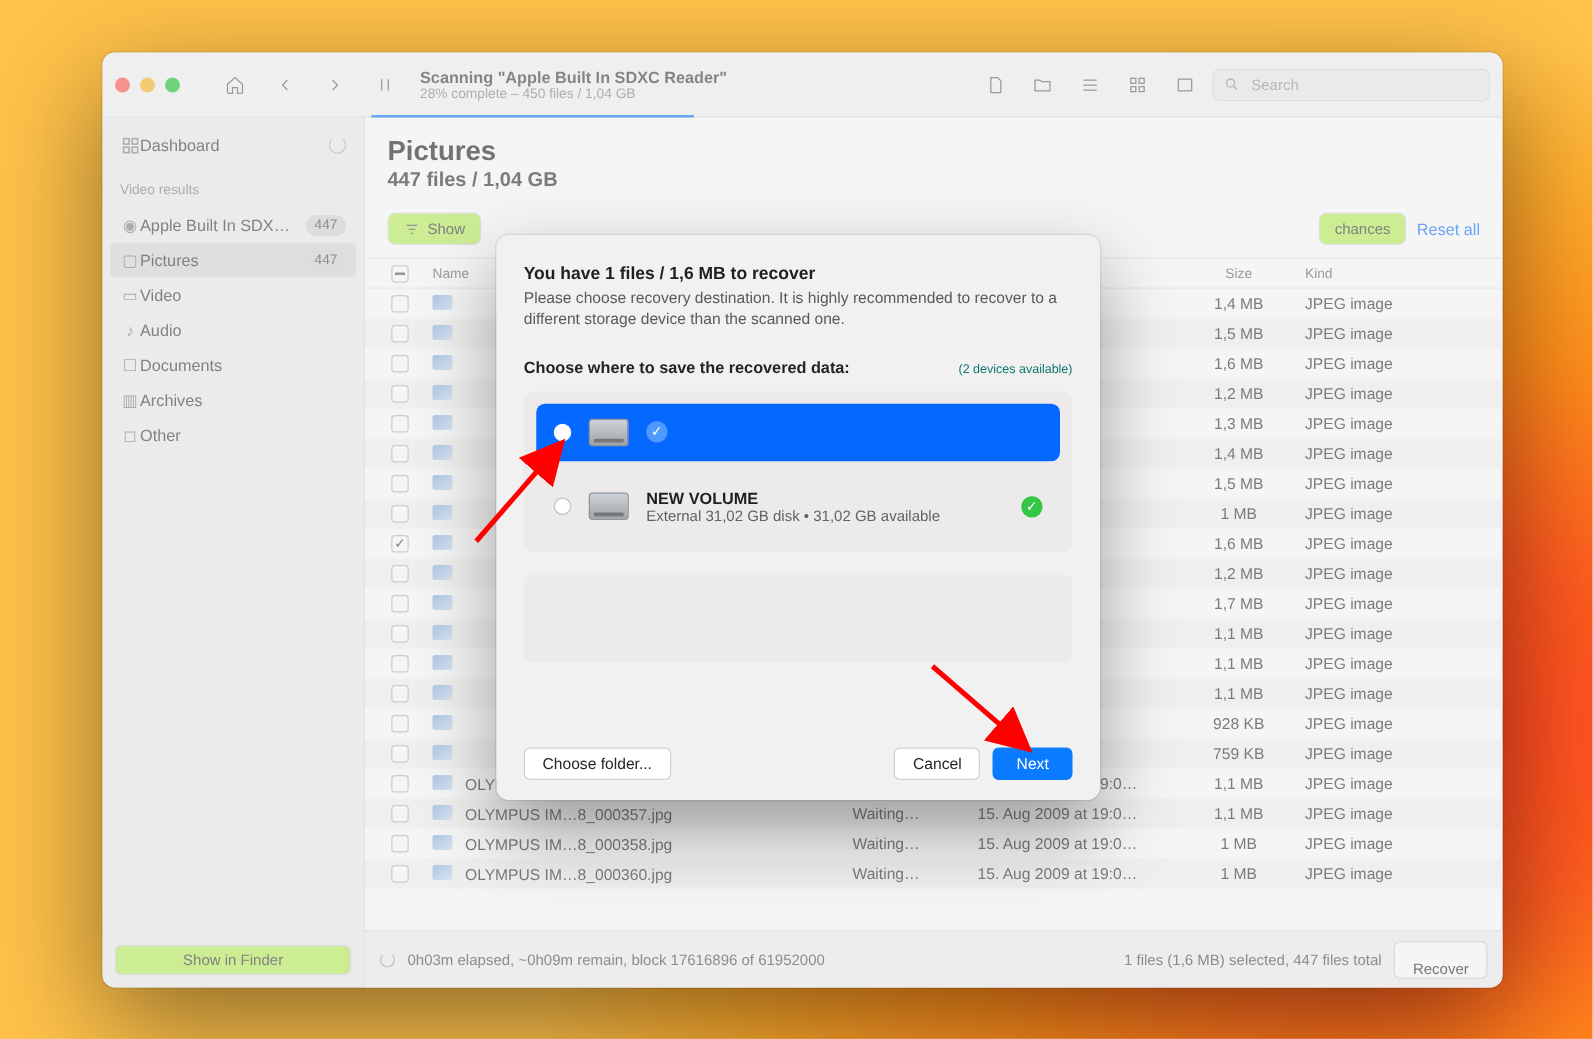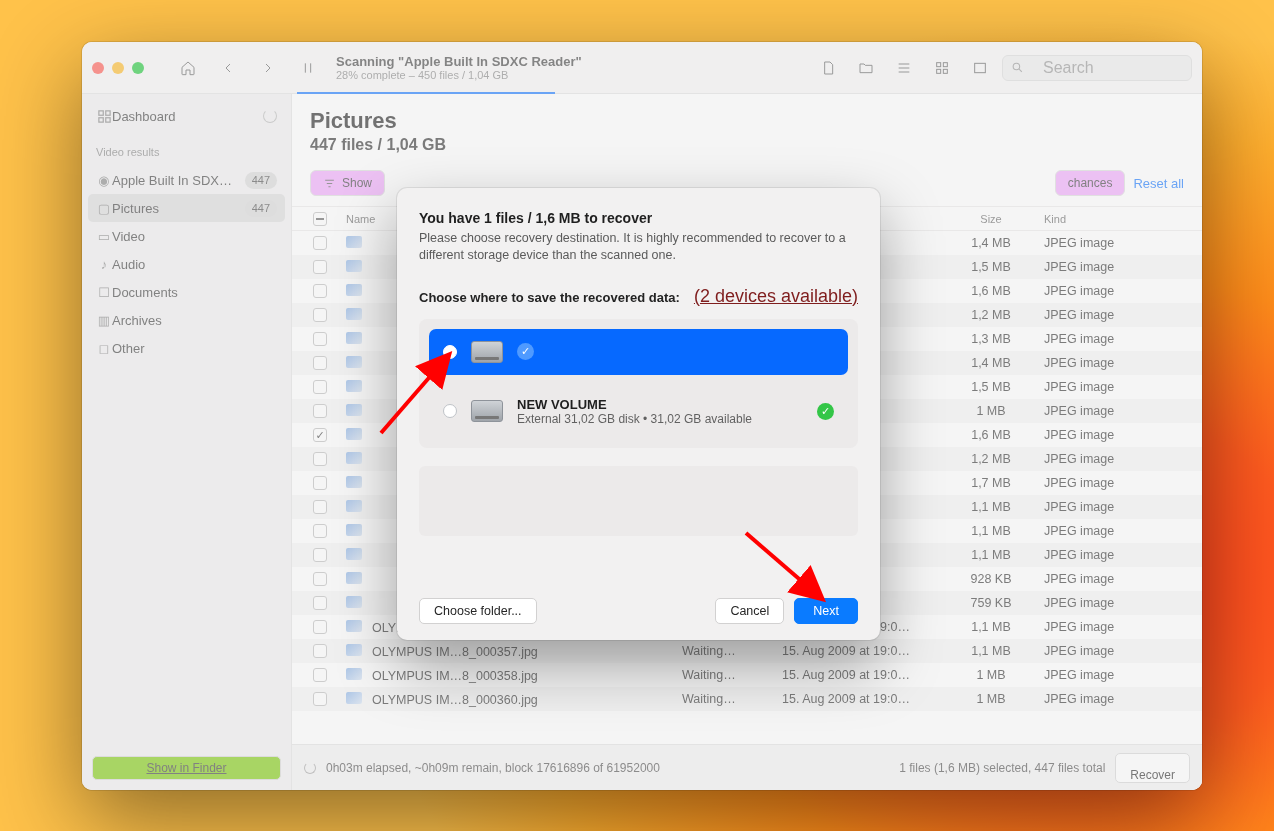--- a/index.html
+++ b/index.html
@@ -17,45 +17,45 @@
 .toolbar { height:52px; background:#f7f6f6; border-bottom:1px solid #e3e2e2; display:flex; align-items:center; padding:0 10px; gap:8px; position:relative; }
 .traffic { display:flex; gap:8px; margin-right:20px; }
 .tl { width:12px; height:12px; border-radius:50%; }
 .tl.r{background:#ff5f57;} .tl.y{background:#febc2e;} .tl.g{background:#28c840;}
 .tbtn { width:32px; height:28px; border-radius:6px; display:flex; align-items:center; justify-content:center; color:#6b6b6b; }
 .tbtn svg{width:16px;height:16px;stroke:currentColor;fill:none;stroke-width:1.5;}
 .scan-title { flex:0 0 auto; margin-left:4px; }
 .scan-title .t1{font-size:13px; font-weight:600; color:#4a4a4a;}
 .scan-title .t2{font-size:11px; color:#8c8c8c;}
 .tool-right { margin-left:auto; display:flex; gap:6px; align-items:center; }
-.search { width:190px; height:26px; background:#eeeeee; border:1px solid #dcdcdc; border-radius:6px; display:flex; align-items:center; padding:0 8px; color:#9a9a9a; font-size:16px; gap:19px;}
+.search { width:222px; height:26px; background:#eeeeee; border:1px solid #dcdcdc; border-radius:6px; display:flex; align-items:center; padding:0 8px; color:#9a9a9a; font-size:12px; gap:9px;}
 .progress-bar{position:absolute; left:215px; bottom:-1px; height:2px; width:258px; background:#1f7cff;}
 
 
 .body { flex:1; display:flex; min-height:0; }
 
 
 .sidebar { width:210px; background:#f0eff0; border-right:1px solid #e3e2e2; padding:8px 0 0; display:flex; flex-direction:column; font-size:13px; color:#454545;}
 .sb-row{display:flex; align-items:center; height:28px; padding:0 14px; }
 .sb-row.hd{color:#8a8a8a; font-size:11px; text-transform:none; margin-top:8px;}
 .sb-row .ic{width:16px; display:flex; justify-content:center; color:#8b8b8b;}
 .sb-row .lab{flex:1; white-space:nowrap; overflow:hidden; text-overflow:ellipsis;}
 .sb-row .cnt{background:#d8d8d8; color:#555; font-size:11px; padding:0 7px; border-radius:9px; height:17px; line-height:17px;}
 .sb-row.sel{background:#dcdbdc; border-radius:5px; margin:0 6px; padding:0 8px;}
 .sb-footer{margin-top:auto; padding:10px;}
-.sb-footer button{width:100%; height:24px; background:#84cc16; border:1px solid #d8d7d7; border-radius:5px; font-size:12px; color:#444;text-decoration:underline;}
+.sb-footer button{width:100%; height:24px; background:#bef264; border:1px solid #d8d7d7; border-radius:5px; font-size:12px; color:#444;}
 .spin{width:14px;height:14px;border:1.5px solid #bbb;border-top-color:transparent;border-radius:50%;}
 
 
 .main{flex:1; display:flex; flex-direction:column; background:#fff; min-width:0;}
 .main-head{padding:14px 18px 10px;}
 .main-head h1{font-size:22px; font-weight:700; color:#2c2c2c;}
 .main-head .sub{font-size:16px; font-weight:600; color:#3a3a3a; margin-top:2px;}
 .filter-row{display:flex; align-items:center; padding:6px 18px 10px; gap:8px; border-bottom:1px solid #eceaea;}
-.pill{height:26px; padding:0 12px; border:1px solid #dedede; border-radius:6px; background:#f0abfc; font-size:12px; color:#444; display:flex; align-items:center; gap:6px;}
+.pill{height:26px; padding:0 12px; border:1px solid #dedede; border-radius:6px; background:#bef264; font-size:12px; color:#444; display:flex; align-items:center; gap:6px;}
 .reset{margin-left:auto; color:#1f7cff; font-size:13px; background:none;border:none;}
 
 
 .thead{display:flex; align-items:center; height:24px; font-size:11px; color:#6e6e6e; border-bottom:1px solid #eceaea; padding:0 8px;}
 .col-ck{width:40px; display:flex; justify-content:center;}
 .col-nm{flex:1; padding-left:6px;}
 .col-pv{width:100px;}
 .col-dt{width:170px;}
 .col-sz{width:92px; text-align:center; padding-right:14px;}
 .col-kd{width:150px;}
@@ -72,21 +72,21 @@
 .footer .spn{width:12px;height:12px;border:1.5px solid #aaa;border-top-color:transparent;border-radius:50%;}
 .footer .rgt{margin-left:auto;}
 .footer button{height:24px;padding:14px 14px;background:#fff;border:1px solid #d5d5d5;border-radius:5px;font-size:12px;color:#333;}
 
 
 .modal{position:absolute; left:397px; top:188px; width:483px; height:452px; background:#f2f1f1; border-radius:10px; box-shadow:0 25px 60px rgba(0,0,0,.35),0 0 0 1px rgba(0,0,0,.08); z-index:10; padding:22px 22px 16px; display:flex; flex-direction:column;}
 .modal h2{font-size:14px; font-weight:700; color:#1f1f1f;}
 .modal .desc{font-size:12.5px; color:#5a5a5a; margin-top:4px; line-height:1.35;}
 .modal .choose-row{display:flex; justify-content:space-between; align-items:baseline; margin-top:22px; font-size:13px;}
 .modal .choose-row b{font-weight:600; color:#232323;}
-.modal .choose-row span{font-size:18px; color:#7f1d1d;text-decoration:underline;}
+.modal .choose-row span{font-size:10px; color:#0f766e;}
 .dev-list{margin-top:12px; background:#eceaea; border-radius:8px; padding:10px 10px 0; flex:0 0 auto;}
 .dev{display:flex; align-items:center; gap:14px; padding:12px 14px; border-radius:7px; margin-bottom:10px; position:relative;}
 .dev.sel{background:#0669ff; color:#fff;}
 .radio{width:14px;height:14px;border-radius:50%;border:1.5px solid #bfc3c8;background:#fff;position:relative;flex-shrink:0;}
 .dev.sel .radio{border-color:#fff;}
 .dev.sel .radio::after{content:"";position:absolute;inset:3px;border-radius:50%;background:#fff;}
 .hdd{width:32px;height:22px;border-radius:3px;background:linear-gradient(#cfd3d7,#9fa4aa);border:1px solid #8e939a;flex-shrink:0;position:relative;}
 .hdd::after{content:"";position:absolute;left:3px;right:3px;bottom:2px;height:3px;background:#777;border-radius:1px;}
 .dev .info{flex:1;min-width:0;}
 .dev .nm{font-size:13px;font-weight:600;}

